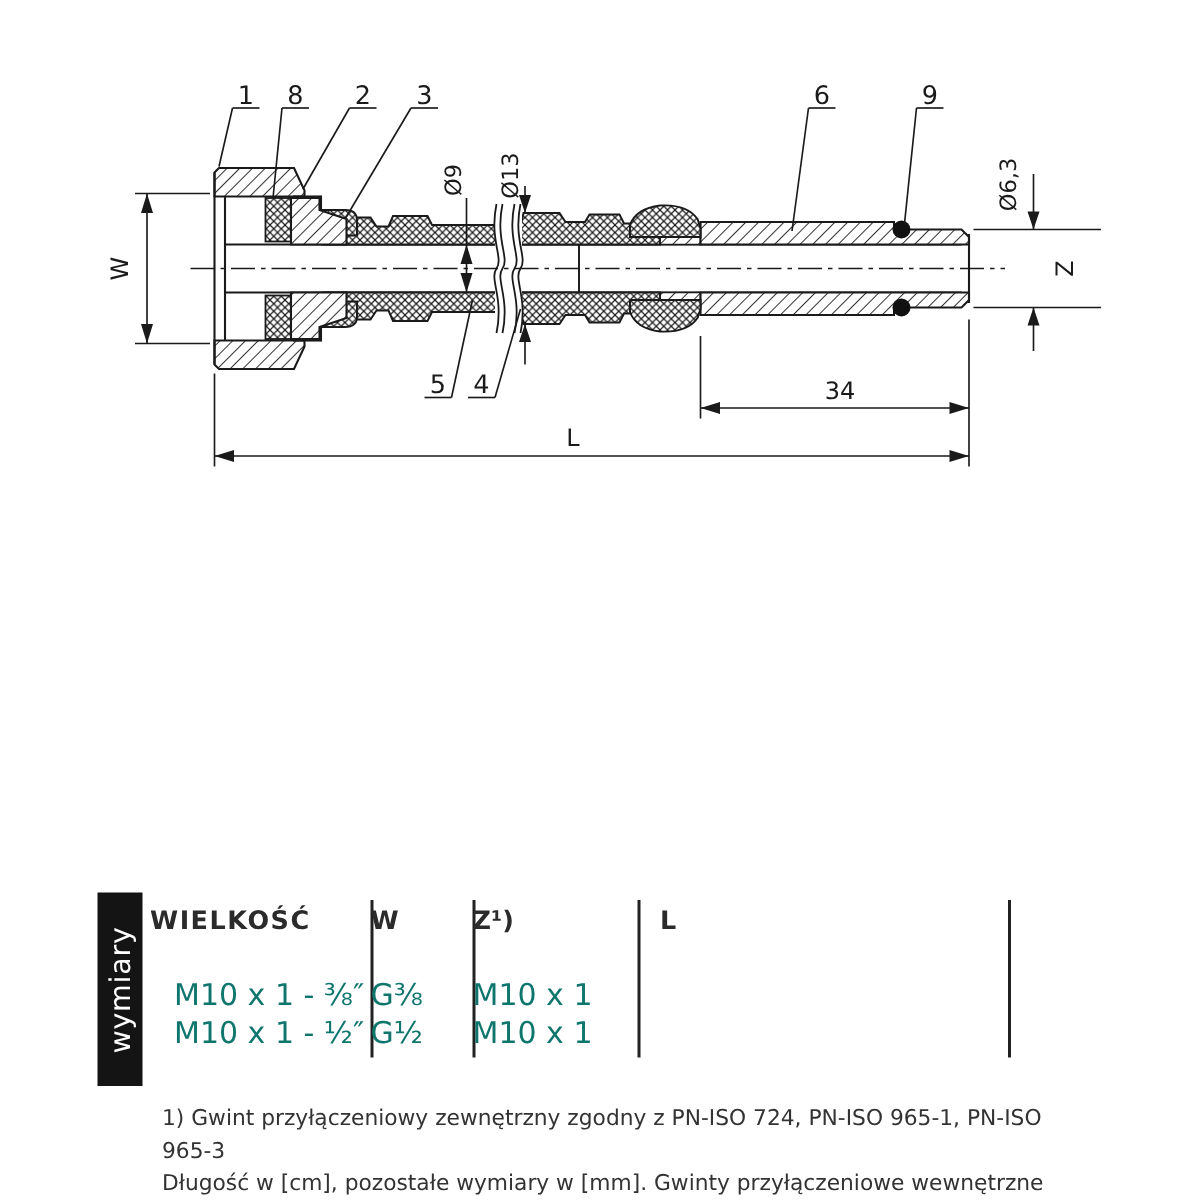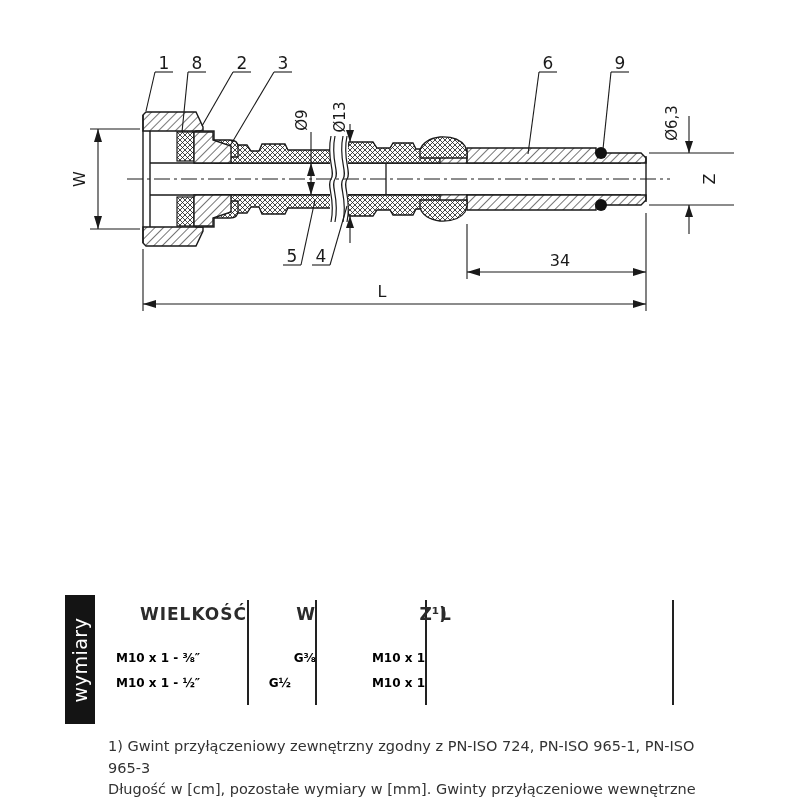--- a/index.html
+++ b/index.html
@@ -6,22 +6,22 @@
   body{
     width:800px;height:800px;background:#ffffff;position:relative;overflow:hidden;
     font-family:"DejaVu Sans","Liberation Sans",sans-serif;color:#2b2b2b;
   }
   svg text{font-family:"DejaVu Sans","Liberation Sans",sans-serif;}
   .abs{position:absolute;}
   
   .tbl{position:absolute;left:100px;top:595px;width:580px;height:125px;}
   .vline{position:absolute;top:5px;height:105px;width:1.5px;background:#222;}
   .th{position:absolute;top:9px;font-weight:bold;font-size:17px;color:#2b2b2b;}
-  .td{position:absolute;font-size:12px;color:#000000;white-space:nowrap;font-weight:bold;}
-  .ctr{text-align:right;}
+  .td{position:absolute;font-size:20px;color:#0f766e;white-space:nowrap;}
+  .ctr{text-align:left;}
   .sidebar{
     position:absolute;left:65px;top:595px;width:30px;height:129px;background:#141414;
     display:flex;align-items:center;justify-content:center;
   }
   .sidebar span{
     transform:rotate(-90deg);white-space:nowrap;color:#ffffff;font-size:19px;letter-spacing:0.5px;
   }
   .footnote{position:absolute;left:108px;top:736px;width:620px;font-size:14.5px;line-height:21.5px;color:#333;}
 </style>
 </head>

